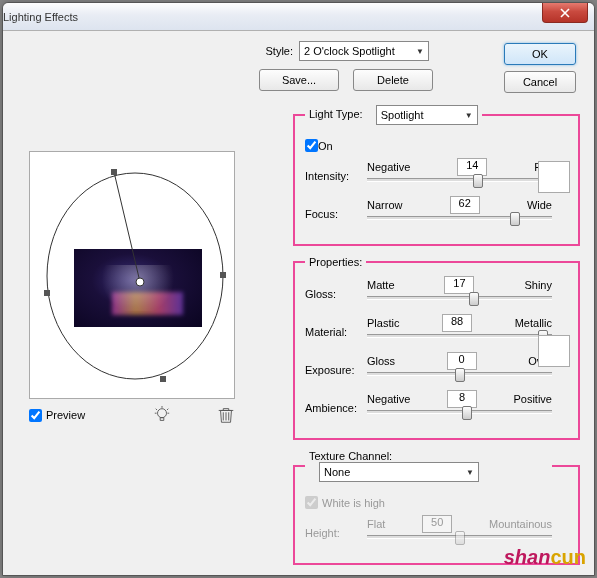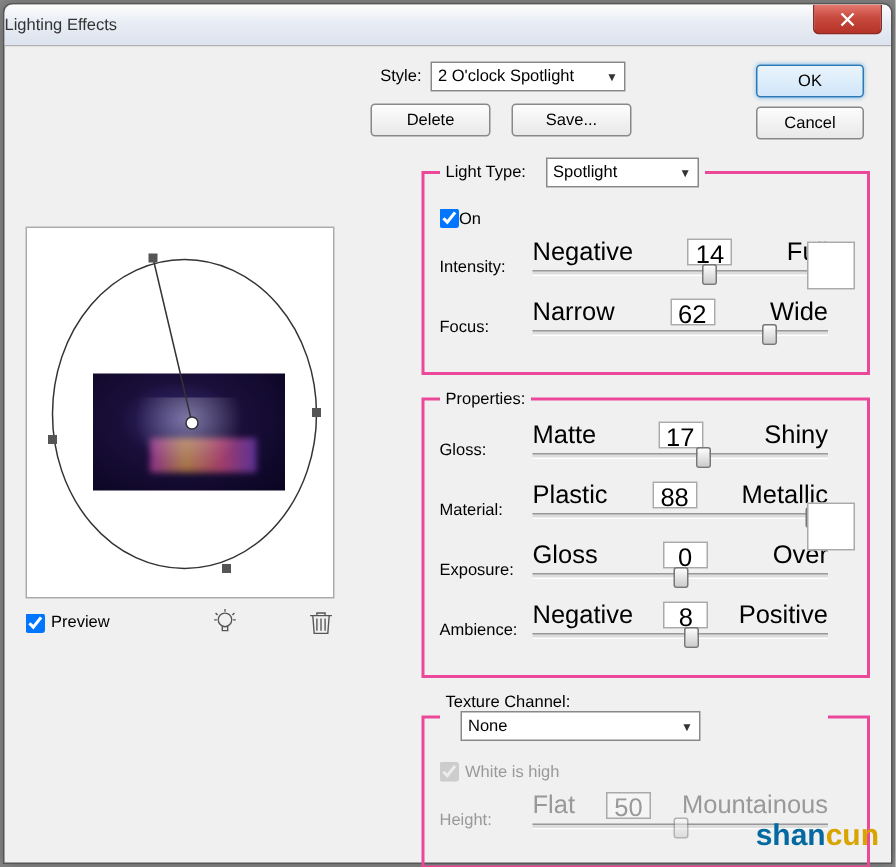--- a/index.html
+++ b/index.html
@@ -46,20 +46,21 @@
 }
 .body {
   padding: 10px 14px;
   display: flex;
 }
 .left-column {
   width: 218px;
   display: flex;
   flex-direction: column;
   padding-top: 110px;
+  margin-left: 12px;
 }
 .preview-box {
   width: 206px;
   height: 248px;
   background: #fff;
   border: 1px solid #aaa;
   position: relative;
 }
 .preview-box svg { position: absolute; top: 0; left: 0; }
 .preview-svg-img {
@@ -132,21 +133,21 @@
 .on-row { margin: 6px 0; display: flex; align-items: center; gap: 0; }
 .slider-row {
   display: flex; align-items: flex-end;
   margin-bottom: 14px;
   gap: 8px;
 }
 .slider-row .lbl { width: 54px; }
 .slider-block { flex: 1; }
 .slider-labels {
   display: flex; justify-content: space-between;
-  font-size: 17px;
+  font-size: 11px;
   margin-bottom: 2px;
   align-items: center;
 }
 .slider-labels .val {
   width: 30px; height: 18px;
   border: 1px solid #aaa; background: #fff;
   text-align: center;
   margin: 0 4px;
 }
 .slider-track {
@@ -179,21 +180,21 @@
 .check-disabled {
   display: flex; align-items: center; gap: 4px;
   margin: 6px 0;
 }
 .watermark {
   position: absolute;
   right: 8px; bottom: 6px;
   font-weight: bold;
   font-size: 20px;
 }
-.watermark .g { color: #0369a1; }
+.watermark .g { color: #be185d; font-style: italic; }
 .watermark .y { color: #d9a400; }
 </style>
 </head>
 <body>
 
 <div class="window">
   <div class="titlebar">
     <span class="title">Lighting Effects</span>
     <div class="close-btn">
       <svg width="10" height="10" viewBox="0 0 10 10">
@@ -237,22 +238,22 @@
 
     <div class="right-column">
       <div class="row top-row">
         <span class="lbl">Style:</span>
         <div class="select style-select">
           <span>2 O'clock Spotlight</span>
           <span class="arrow">▼</span>
         </div>
       </div>
       <div class="btn-row" style="margin-left:6px; margin-bottom:14px;">
+        <div class="btn" style="width:80px">Save...</div>
         <div class="btn" style="width:80px">Delete</div>
-        <div class="btn" style="width:80px">Save...</div>
       </div>
 
       <div class="action-col">
         <div class="btn btn-primary">OK</div>
         <div class="btn" style="width:72px">Cancel</div>
       </div>
 
       <fieldset>
         <legend>
           <span>Light Type:</span>

